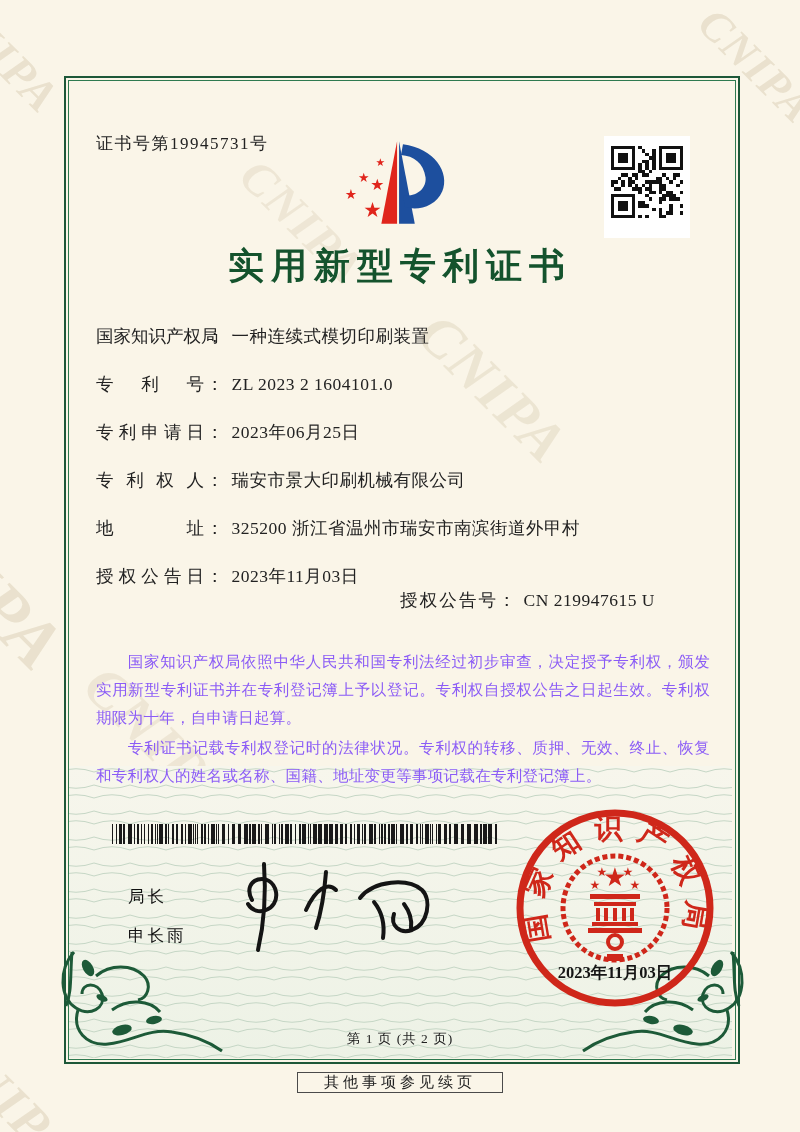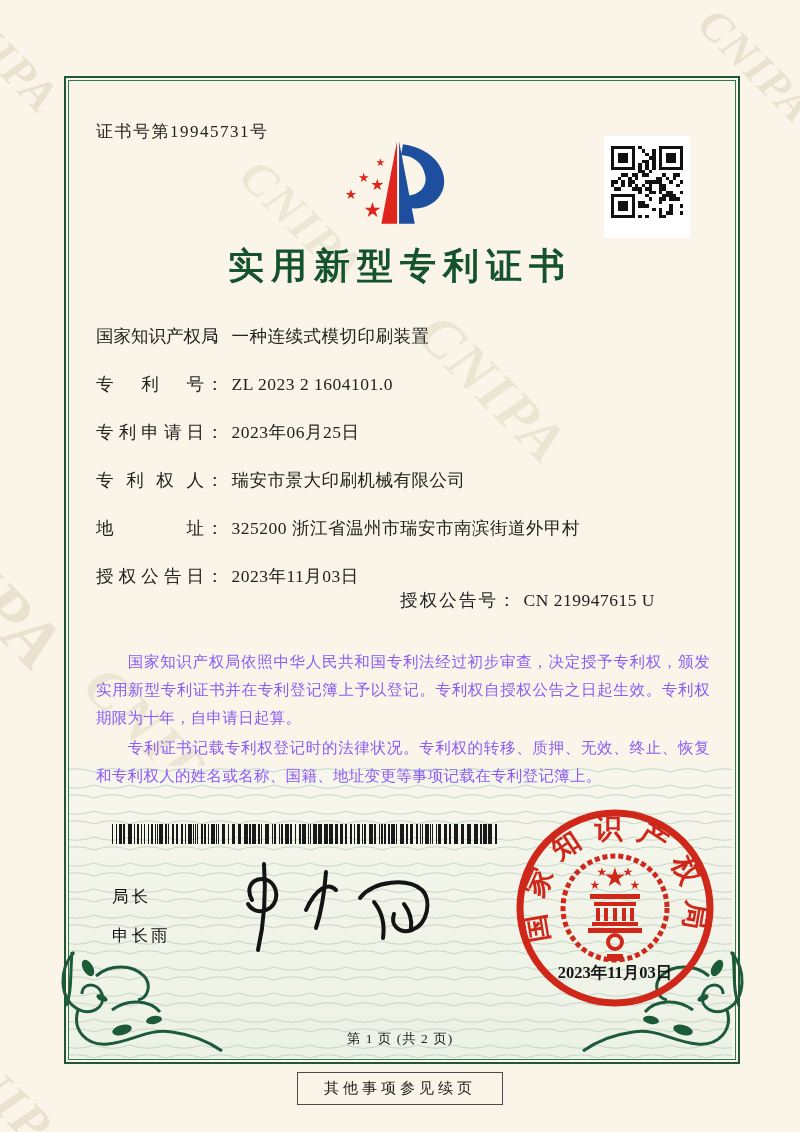--- a/index.html
+++ b/index.html
@@ -29,21 +29,21 @@
              background:linear-gradient(#f7f6ec,#edf2e6);overflow:hidden;z-index:1;}
   .wave-zone svg{display:block;}
   .wave-zone path{fill:none;stroke:#c6d7c6;stroke-width:1;}
 
   
   .fl{position:absolute;z-index:3;}
   .fl-left{left:52px;top:948px;}
   .fl-right{left:578px;top:948px;transform:scaleX(-1);}
 
   
-  .cert-no{position:absolute;left:96px;top:120px;font-size:17px;letter-spacing:1.5px;z-index:2;text-align:center;}
+  .cert-no{position:absolute;left:96px;top:132px;font-size:17px;letter-spacing:1.5px;z-index:2;text-align:center;}
   .logo{position:absolute;left:342px;top:128px;z-index:2;}
   .qr-box{position:absolute;left:604px;top:136px;width:86px;height:102px;background:#fff;z-index:2;}
   .qr-box svg{position:absolute;left:7px;top:10px;fill:#111;}
 
   .title{position:absolute;left:0;top:242px;width:800px;text-align:center;
          font-size:36px;font-weight:700;letter-spacing:7px;color:#14532d;z-index:2;}
 
   
   .fields{position:absolute;left:96px;top:324px;width:612px;z-index:2;font-size:17.5px;}
   .frow{height:48px;position:relative;white-space:nowrap;}
@@ -54,34 +54,34 @@
   .grant-right .flabel{width:96px;}
 
   
   .paras{position:absolute;left:96px;top:648px;width:614px;z-index:2;}
   .paras p{margin:0 0 2px 0;font-size:15.5px;line-height:28px;text-indent:2.05em;
            letter-spacing:.3px;color:#8b5cf6;text-align:justify;}
 
   
   .barcode{position:absolute;left:112px;top:824px;z-index:2;}
   .barcode rect{fill:#191919;}
-  .signer{position:absolute;left:112px;top:886px;z-index:2;
+  .signer{position:absolute;left:128px;top:886px;z-index:2;
           font-family:"Liberation Sans","DejaVu Sans",sans-serif;font-size:16.5px;
           letter-spacing:3px;color:#111;}
   .signer div{margin-bottom:17px;}
   .signature{position:absolute;left:222px;top:858px;z-index:2;}
   .signature path{fill:none;stroke:#141414;stroke-width:4;stroke-linecap:round;stroke-linejoin:round;}
 
   .seal{position:absolute;left:513px;top:806px;z-index:4;}
 
   
   .page-info{position:absolute;left:0;top:1030px;width:800px;text-align:center;
              font-size:13.5px;letter-spacing:1px;z-index:2;}
   .cont-note{position:absolute;left:400px;top:1072px;transform:translateX(-50%);
-             border:1px solid #4a4a4a;padding:6px 26px;font-size:15px;letter-spacing:4px;
+             border:1px solid #4a4a4a;padding:0 26px;font-size:15px;letter-spacing:4px;
              color:#222;z-index:2;background:transparent;}
 </style>
 </head>
 <body>
 
 <div class="cert">
 
   <div class="wm wm1">CNIPA</div>
   <div class="wm wm2">CNIPA</div>
   <div class="wm wm3">CNIPA</div>

